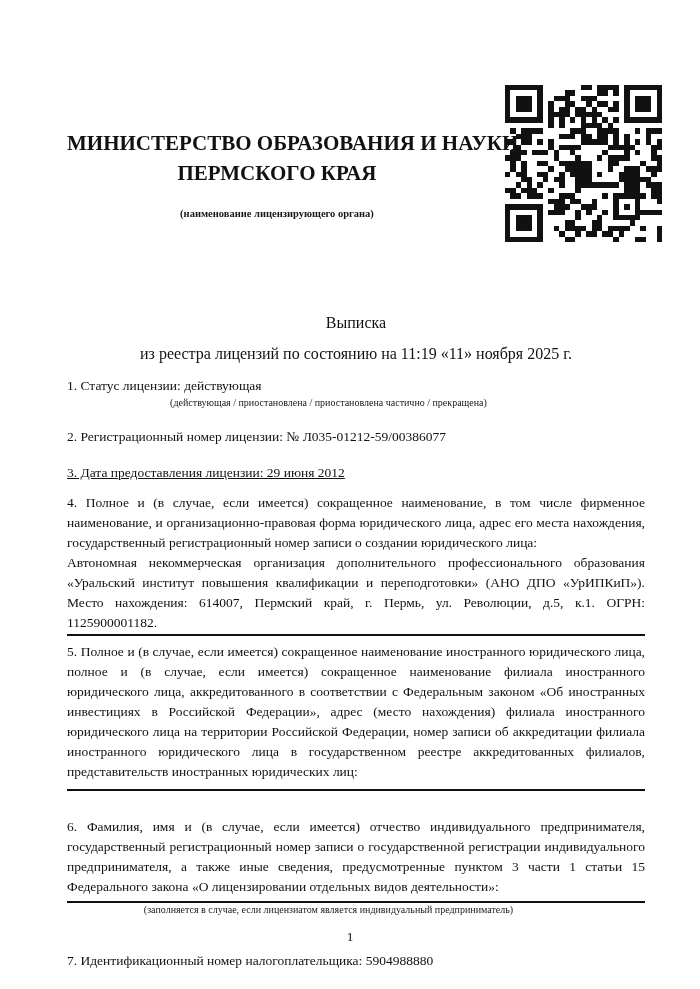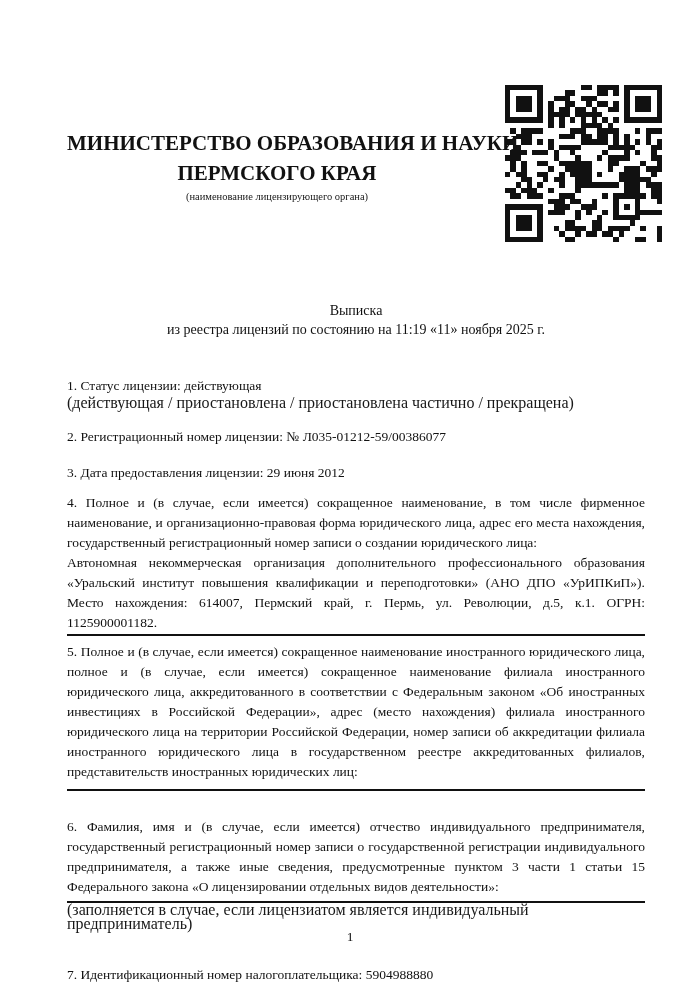--- a/index.html
+++ b/index.html
@@ -9,32 +9,32 @@
     background:#ffffff;
     font-family:"Liberation Serif", serif;
     color:#111111;
     overflow:hidden;
   }
   .qr{position:absolute;left:505px;top:85px;width:157px;height:157px;}
   .qr svg{display:block;width:157px;height:157px;}
 
   .ministry{position:absolute;left:67px;top:128px;width:420px;text-align:center;}
   .ministry-line{font-weight:bold;font-size:21px;line-height:30px;white-space:nowrap;}
-  .ministry-caption{font-size:10.5px;line-height:14px;margin-top:2px;color:#181818;}
+  .ministry-caption{font-size:10.5px;line-height:14px;margin-top:19px;color:#181818;font-weight:bold;}
 
   .doc-title{position:absolute;left:67px;top:302px;width:578px;text-align:center;}
-  .doc-title div{font-size:14px;line-height:18.5px;}
+  .doc-title div{font-size:16px;line-height:18.5px;margin-top:12px;}
 
   .content{position:absolute;left:67px;top:376px;width:578px;font-size:13.5px;line-height:20px;}
   .item-line{text-align:left;}
-  .field-caption{font-size:16px;line-height:14px;padding-right:55px;color:#181818;}
+  .field-caption{font-size:10px;line-height:14px;text-align:center;padding-right:55px;color:#181818;}
   .para{text-align:justify;}
   .rule{border:0;border-top:2px solid #111;margin:1px 0 0 0;}
   .mt-item2{margin-top:17px;}
-  .mt-item3{margin-top:16px;}
+  .mt-item3{margin-top:16px;text-decoration:underline;}
   .mt-p4{margin-top:10px;}
   .mt-p5{margin-top:6px;}
   .mt-p6{margin-top:26px;}
   .mt-rule5{margin-top:7px;}
   .mt-rule6{margin-top:4px;}
   .mt-item7{margin-top:34px;}
 
   .page-number{position:absolute;left:0;top:928px;width:700px;text-align:center;font-size:13.5px;line-height:18px;}
 </style>
 </head>

